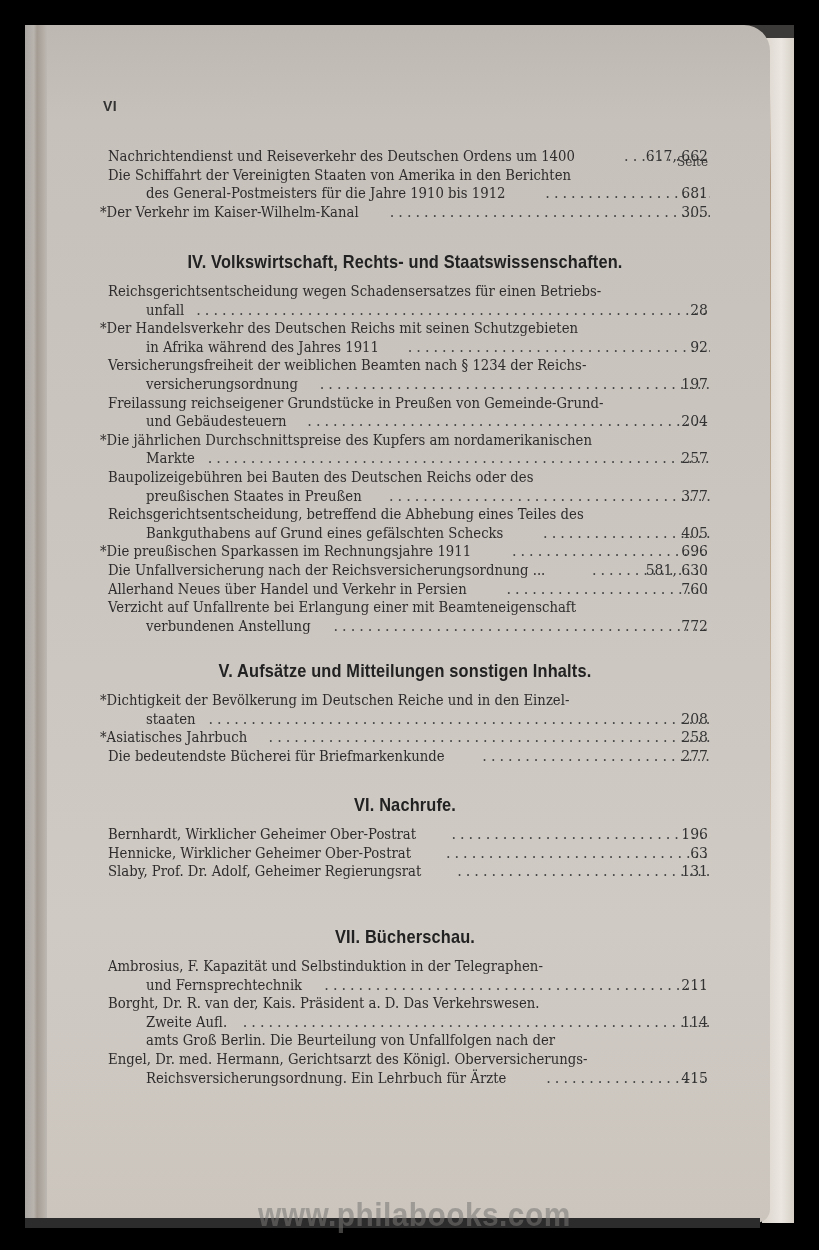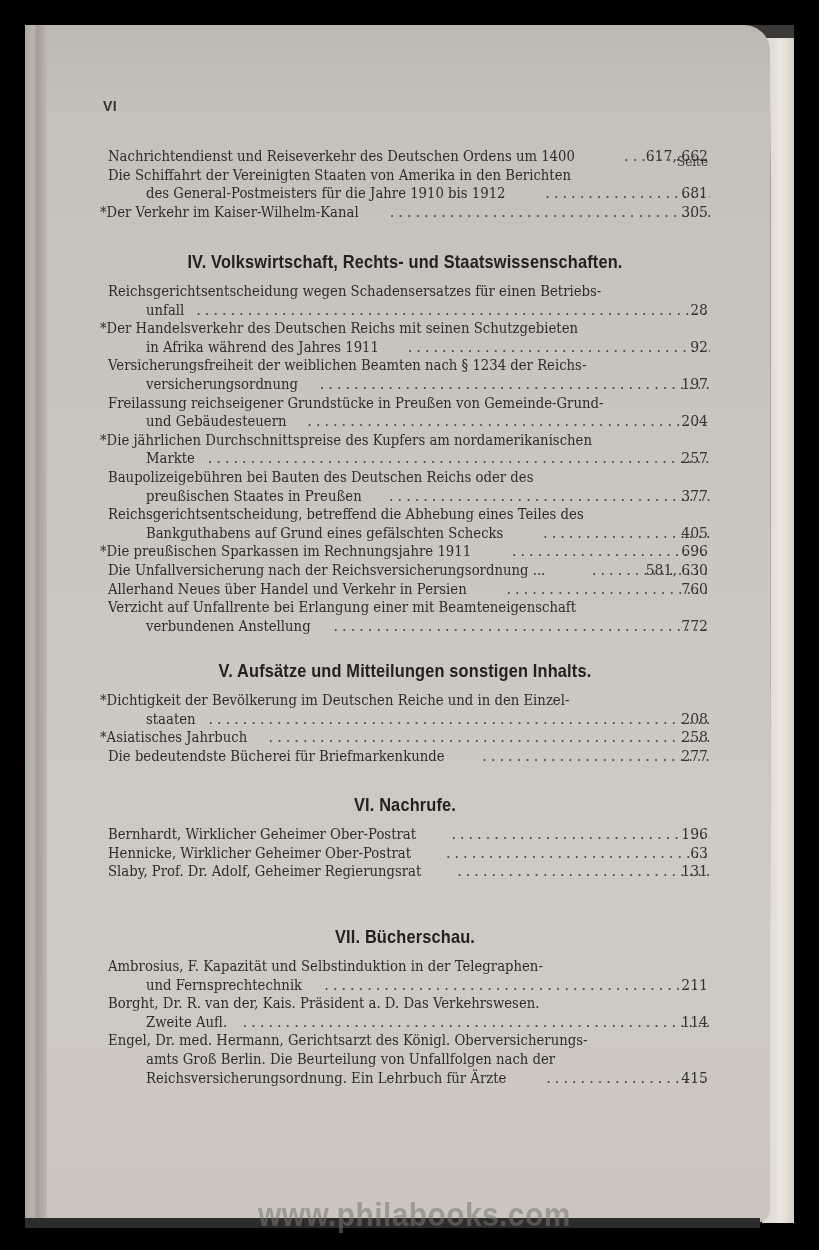--- a/index.html
+++ b/index.html
@@ -173,21 +173,21 @@
         <div class="heading">VII. Bücherschau.</div>
         <div class="entry">
           <span class="line first"><span class="text-stretch">Ambrosius, F. Kapazität und Selbstinduktion in der Telegraphen-</span></span>
           <span class="line indent last"><span class="text-stretch">und Fernsprechtechnik</span><span class="dots"> ................................................................................</span><span class="page-num">211</span></span>
         </div>
         <div class="entry">
           <span class="line first"><span class="text-stretch">Borght, Dr. R. van der, Kais. Präsident a. D. Das Verkehrswesen.</span></span>
           <span class="line indent last"><span class="text-stretch">Zweite Aufl.</span><span class="dots"> ................................................................................</span><span class="page-num">114</span></span>
         </div>
         <div class="entry">
+          <span class="line indent"><span class="text-stretch">amts Groß Berlin. Die Beurteilung von Unfallfolgen nach der</span></span>
           <span class="line first"><span class="text-stretch">Engel, Dr. med. Hermann, Gerichtsarzt des Königl. Oberversicherungs-</span></span>
-          <span class="line indent"><span class="text-stretch">amts Groß Berlin. Die Beurteilung von Unfallfolgen nach der</span></span>
           <span class="line indent last"><span class="text-stretch">Reichsversicherungsordnung. Ein Lehrbuch für Ärzte</span><span class="dots"> ................................................................................</span><span class="page-num">415</span></span>
         </div>
       </div>
     </div>
 </div>
 
 <div class="watermark">www.philabooks.com</div>
 
 </body></html>

